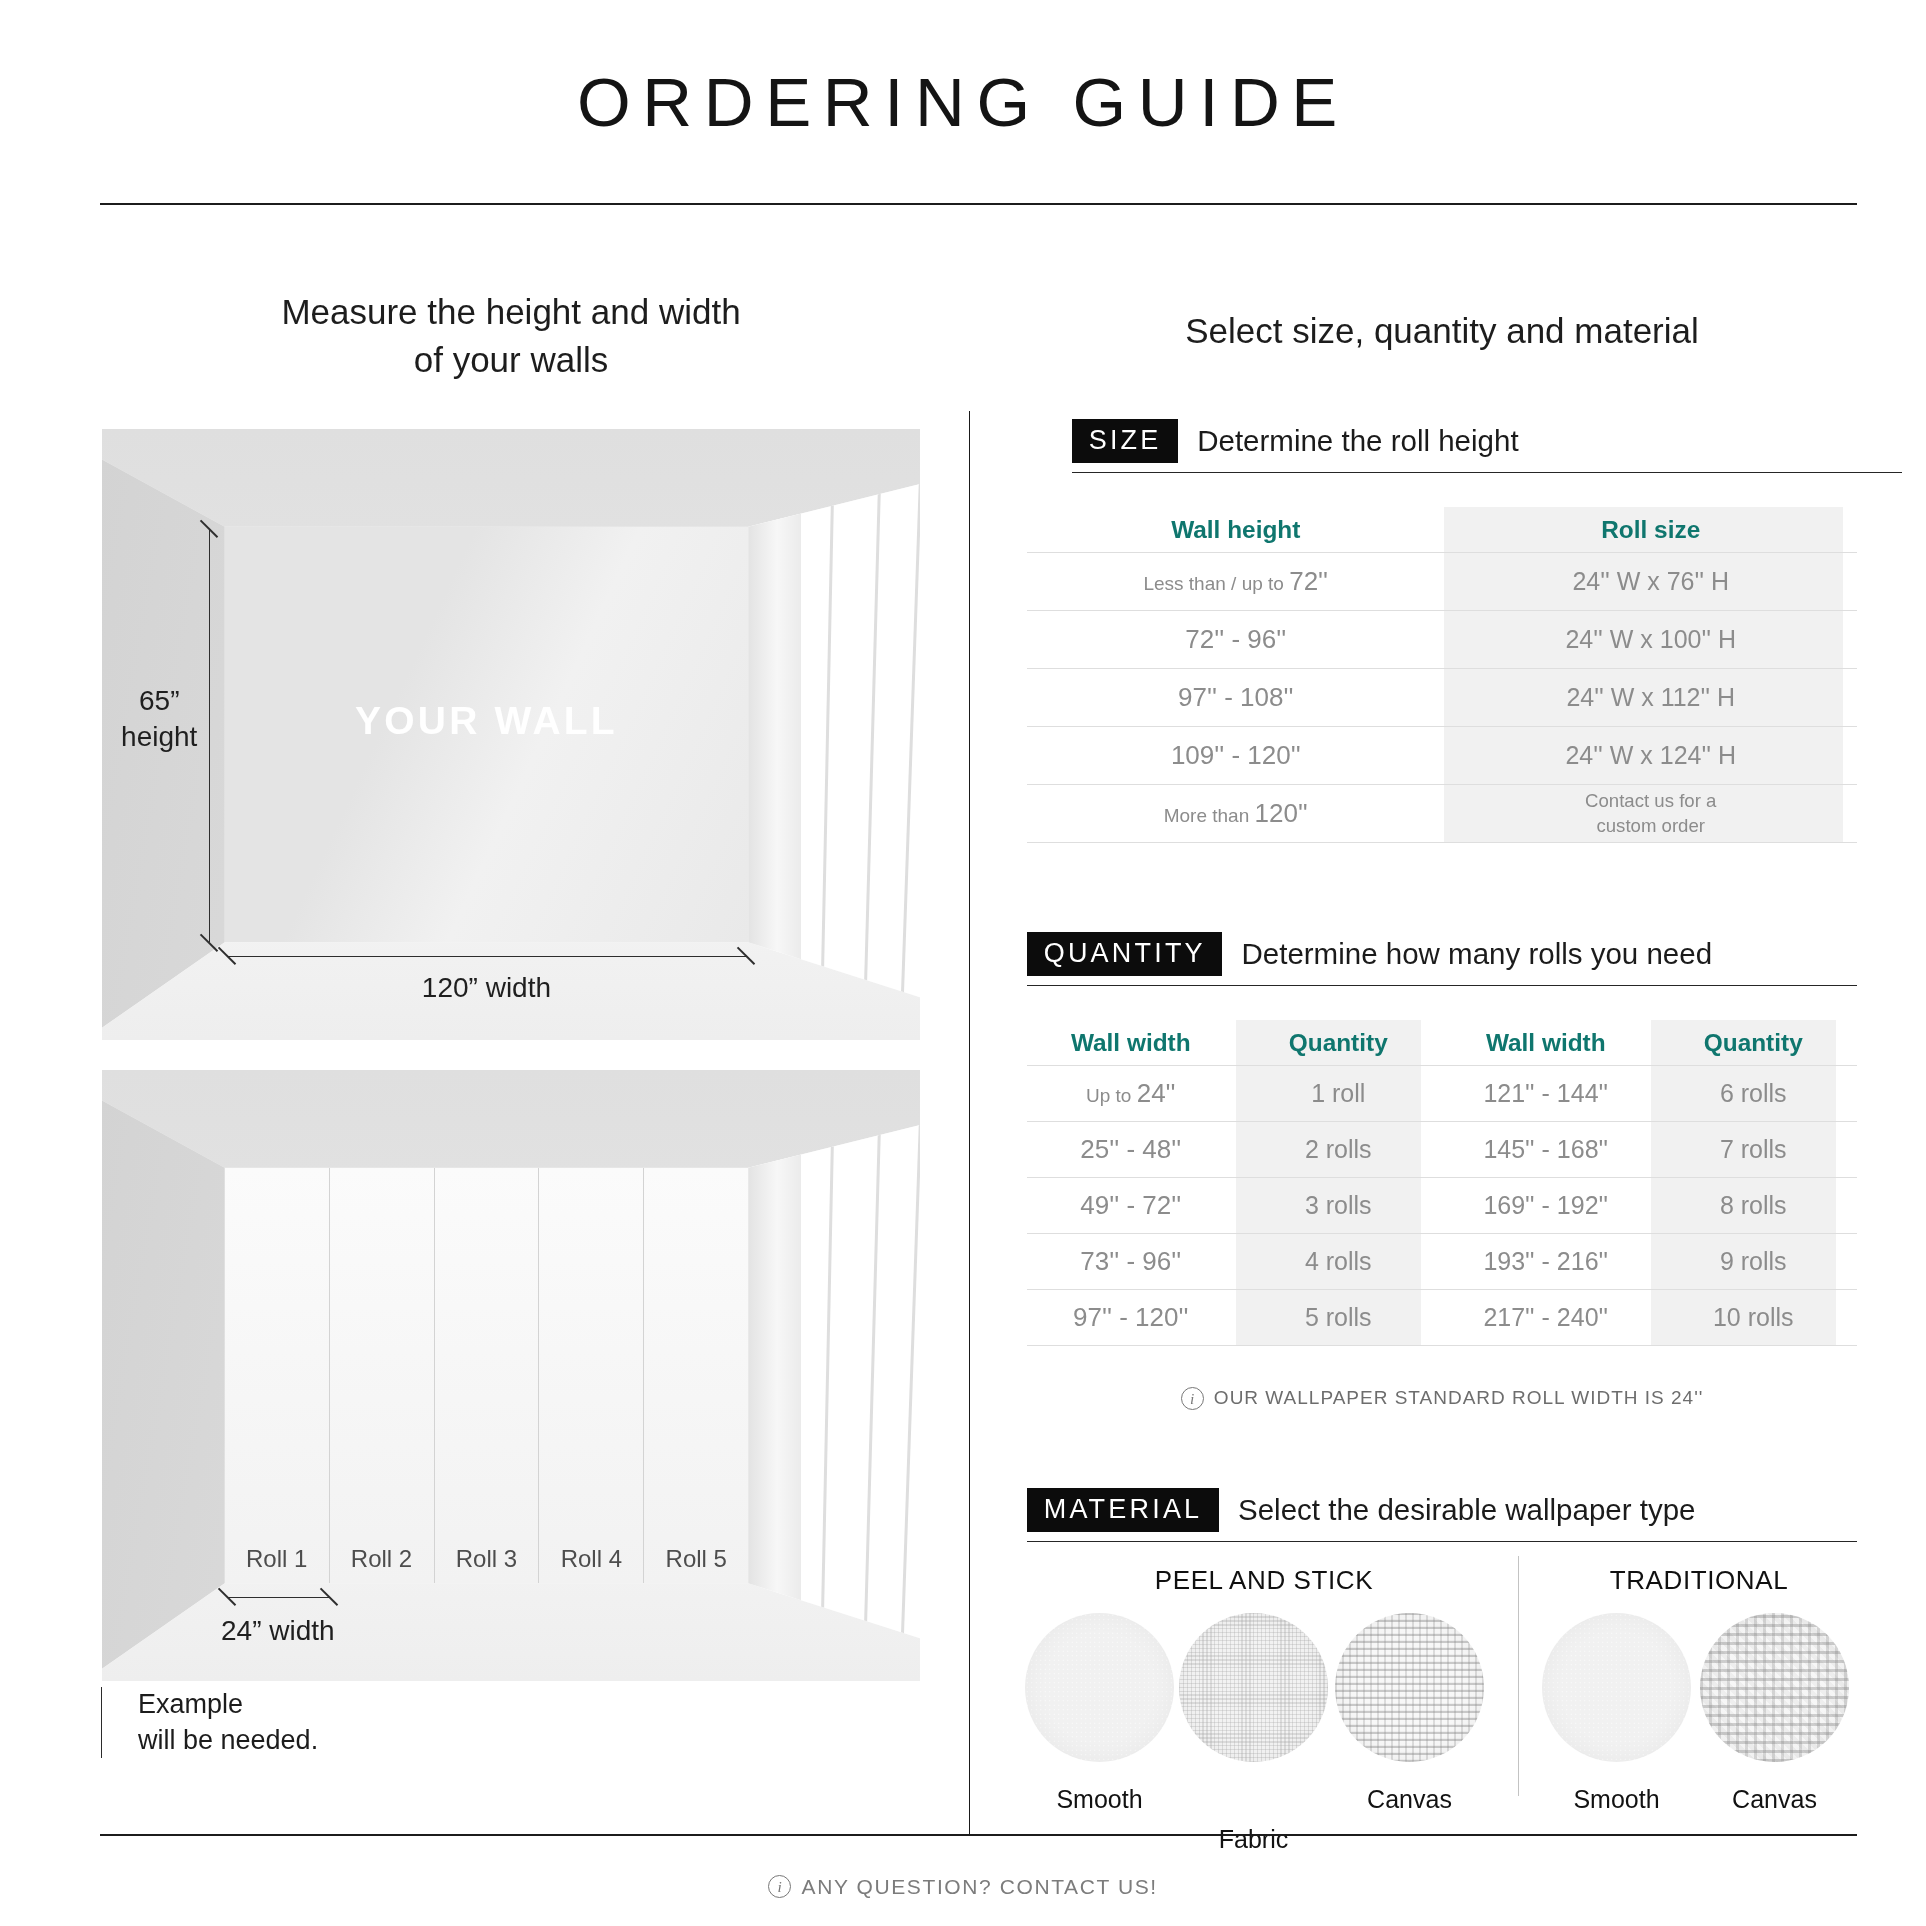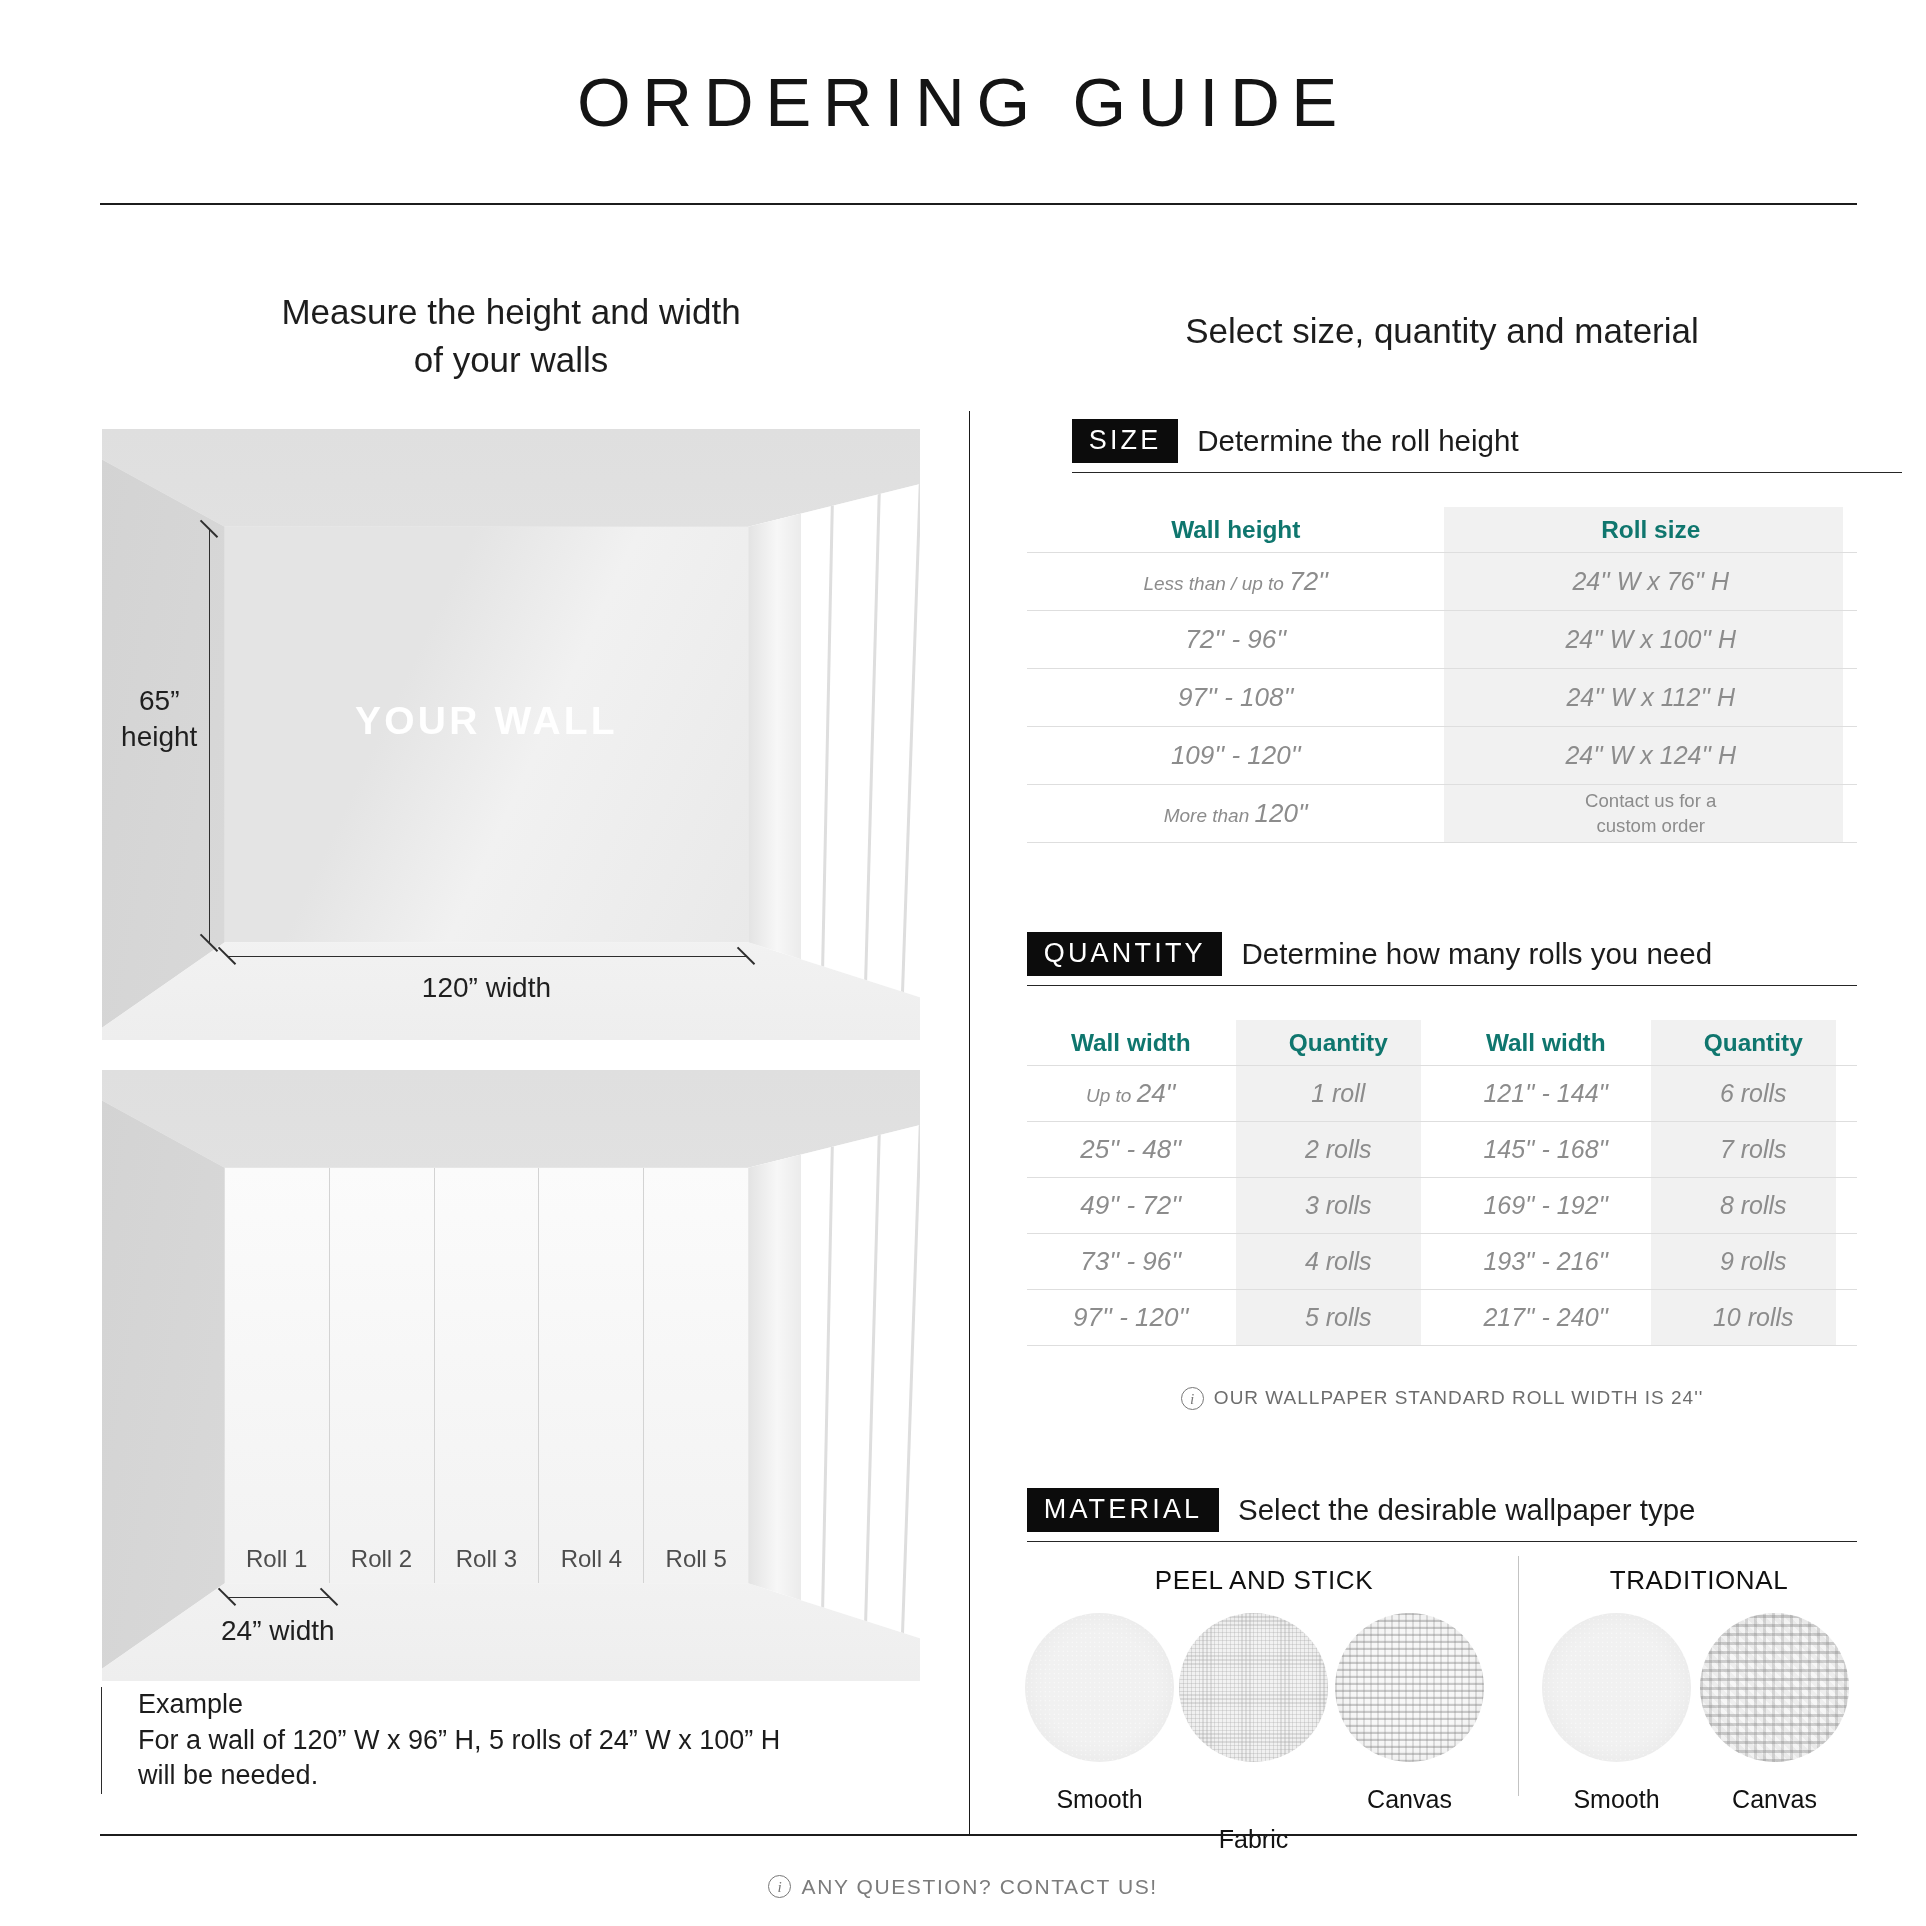--- a/index.html
+++ b/index.html
@@ -144,21 +144,21 @@
   #qty-table .bg2 { left:25.2%; width:22.3%; }
   #qty-table .bg4 { left:75.2%; width:22.3%; }
   .trow { position:relative; display:flex; border-bottom:1.3px solid #dedede; }
   .trow.head { height:46px; }
   #size-table .trow.body { height:58px; }
   #qty-table  .trow.body { height:56px; }
   .cell { display:flex; align-items:center; justify-content:center; }
   .c50a { width:50.3%; } .c50b { width:49.7%; }
   .c25 { width:25%; }
   .th { font-size:24.4px; font-weight:700; color:#0f766e; }
-  .td { font-size:25px; color:#8c8c8c;font-style:italic; }
+  .td { font-size:25px; color:#8c8c8c; }
   .td .pre { font-size:19px; color:#8c8c8c; }
   .td .big { font-size:26px; color:#8c8c8c; }
   .td-small { font-size:18.6px; color:#8c8c8c; text-align:center; line-height:1.3; }
 
   
   .note { display:flex; align-items:flex-start; justify-content:center; gap:10.3px;margin-top:12px; }
   #roll-note { top:1375px; left:1027px; width:830px; }
   #roll-note .note-text { font-size:19px; color:#6d6d6d; letter-spacing:1px; }
   #footer-note { top:1863px; left:0; width:1926px; }
   #footer-note .note-text { font-size:21px; color:#7c7c7c; letter-spacing:1.6px; }
@@ -274,21 +274,20 @@
     <div class="panel">
       <span class="roll-label">Roll 5</span>
     </div>
   </div>
   <div class="hline short"></div>
   <div class="measure-label width24-label">24” width</div>
 </div>
 
 <div class="abs" id="example">
   <div>Example</div>
-  <div>For a wall of 120” W x 96” H, 5 rolls of 24” W x 100” H</div>
   <div>will be needed.</div>
 </div>
 
 <div class="abs col-heading" id="right-heading">Select size, quantity and material</div>
 
 <div class="abs sec" id="sec-size">
   <span class="badge">SIZE</span>
   <span class="sec-title">Determine the roll height</span>
 </div>
 

